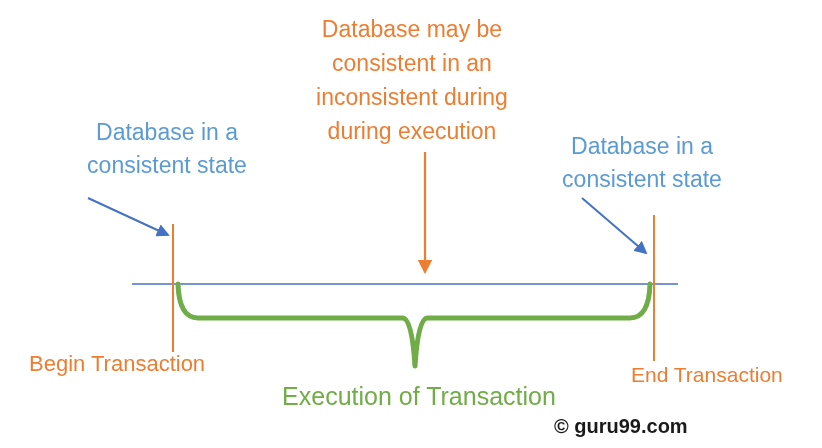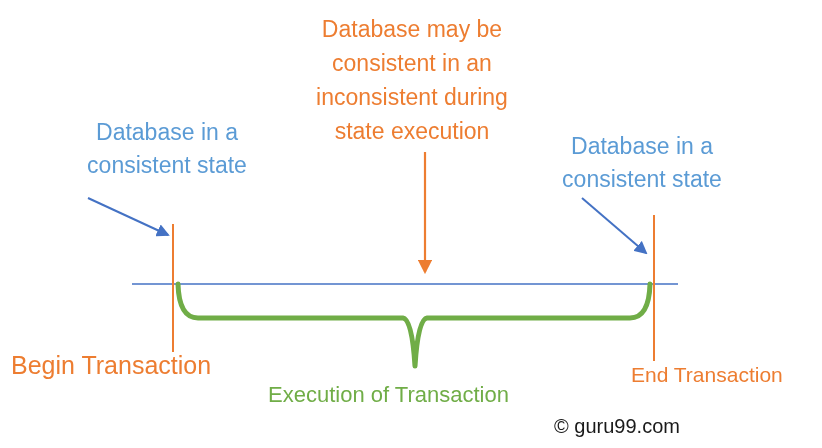--- a/index.html
+++ b/index.html
@@ -52,44 +52,45 @@
   .right-consistent {
     left: 532px;
     top: 130px;
     width: 220px;
     text-align: center;
     color: var(--blue-text);
     font-size: 23px;
     line-height: 33px;
   }
   .begin-label {
-    left: 11px;
+    left: 29px;
     top: 351px;
     color: var(--orange);
-    font-size: 25px;
+    font-size: 22px;
   }
   .execution-label {
     left: 268px;
     top: 382px;
     width: 302px;
+    text-align: center;
     color: var(--green);
-    font-size: 22px;
+    font-size: 25px;
   }
   .end-label {
     left: 631px;
     top: 363px;
     color: var(--orange);
     font-size: 21px;
   }
   .watermark {
     left: 554px;
     top: 415px;
     color: var(--text-black);
     font-size: 20px;
-    font-weight: normal;
+    font-weight: bold;
   }
 </style>
 </head>
 <body>
 
 <div id="stage">
 
   <svg id="diagram-svg" viewBox="0 0 822 448" xmlns="http://www.w3.org/2000/svg">
     <defs>
       <marker id="arrowBlue" viewBox="0 0 10 10" refX="8.5" refY="5" markerWidth="6.5" markerHeight="6.5" orient="auto-start-reverse">
@@ -116,21 +117,21 @@
              Q 412,319 415,366
              Q 418,319 427,318
              L 630,318
              Q 649,318 650,284" fill="none" class="stroke-green" stroke-width="5" stroke-linecap="round" stroke-linejoin="round"></path>
   </svg>
 
   <div class="label top-note">
     <div>Database may be</div>
     <div>consistent in an</div>
     <div>inconsistent during</div>
-    <div>state execution</div>
+    <div>during execution</div>
   </div>
 
   <div class="label left-consistent">
     <div>Database in a</div>
     <div>consistent state</div>
   </div>
 
   <div class="label right-consistent">
     <div>Database in a</div>
     <div>consistent state</div>

